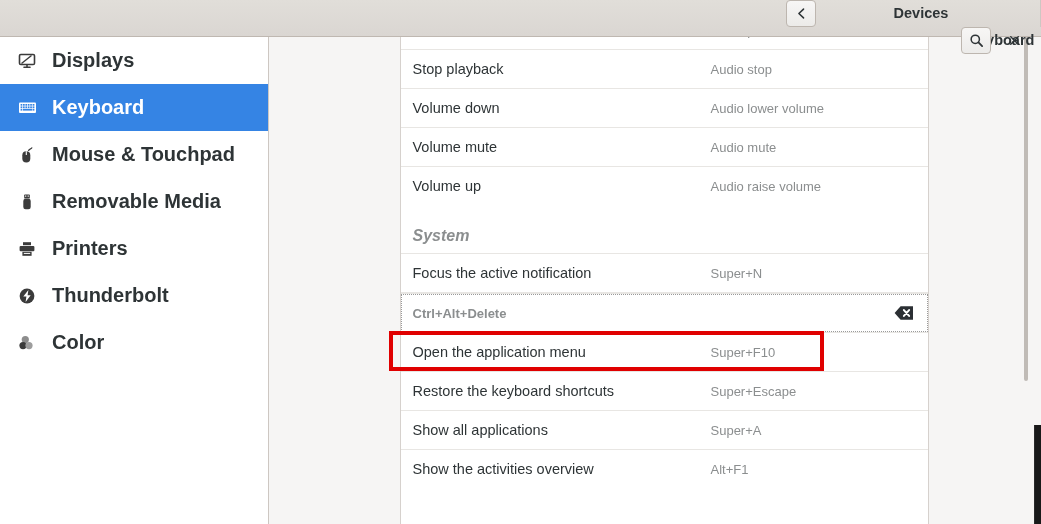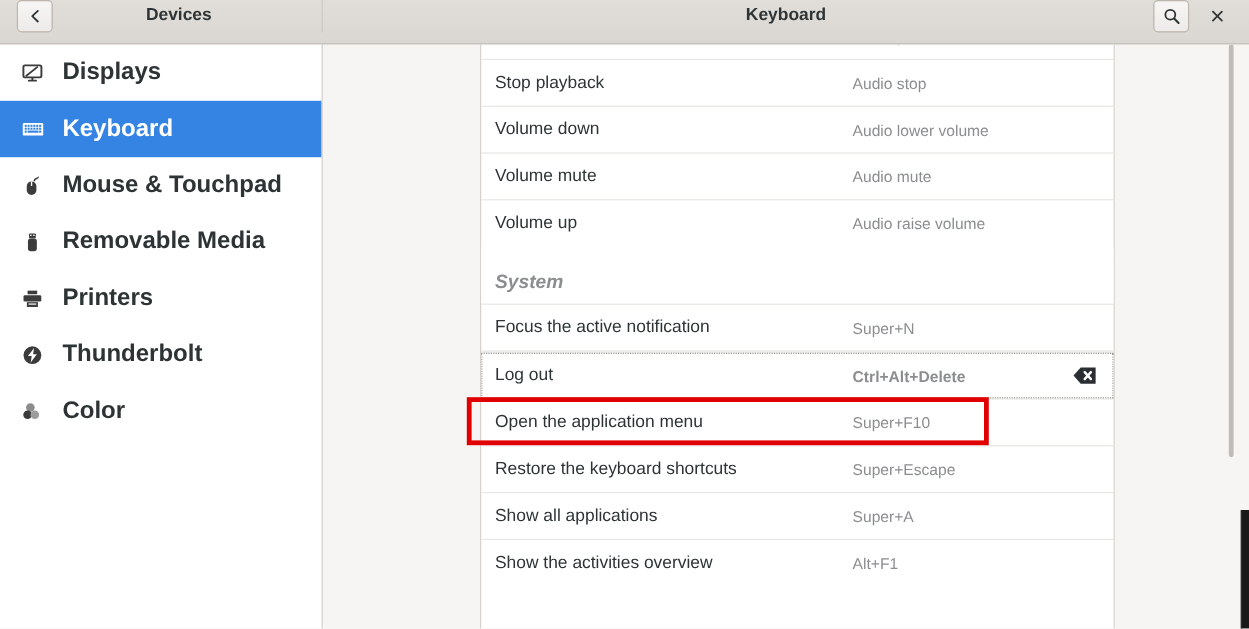--- a/index.html
+++ b/index.html
@@ -23,25 +23,26 @@
     display: flex;
     flex-direction: column;
     background: #f6f5f4;
   }
 
   
   .headerbar {
     height: 36px;
     min-height: 36px;
     display: flex;
-    align-items: flex-start;
+    align-items: flex-end;
     background: linear-gradient(to bottom, #e1ded9 0%, #dad6d2 100%);
     border-bottom: 1px solid #bfb8b1;
     position: relative;
     z-index: 5;
+    flex-direction: column;
   }
   .hb-left {
     width: 269px;
     min-width: 269px;
     display: flex;
     align-items: center;
     border-right: 1px solid #cdc7c2;
     box-sizing: border-box;
     padding-left: 6px;
     position: relative;
@@ -459,21 +460,20 @@
 
         <div class="sc-row">
           <span class="sc-name">Focus the active notification</span>
           <span class="sc-accel">Super+N</span>
         </div>
         <div class="sc-sep"></div>
 
         <div class="sc-sep"></div>
 
         <div class="sc-row focused">
-          <span class="sc-name">Log out</span>
           <span class="sc-accel">Ctrl+Alt+Delete</span>
           <span class="clear-ico">
             <svg width="20" height="16" viewBox="0 0 20 16">
               <path d="M6.6 1.3 L19 1.3 L19 14.7 L6.6 14.7 L0.6 8 Z" fill="#2b2f33"></path>
               <path d="M9.9 5.1 L15.1 10.9 M15.1 5.1 L9.9 10.9" stroke="#ffffff" stroke-width="2" stroke-linecap="round"></path>
             </svg>
           </span>
         </div>
         <div class="sc-sep"></div>
 

